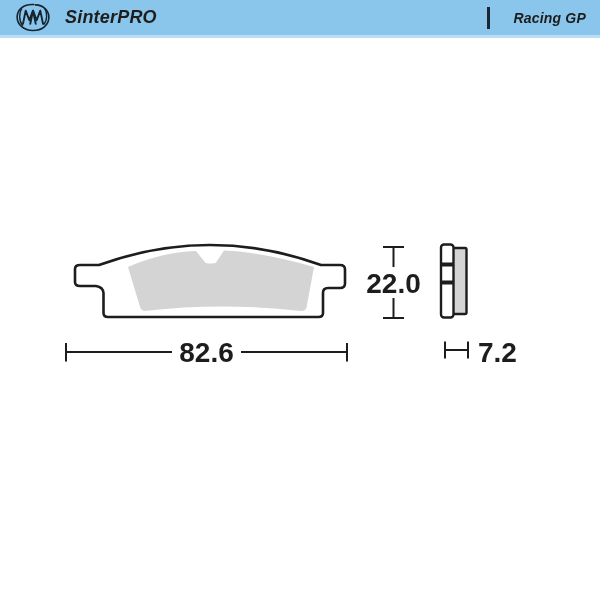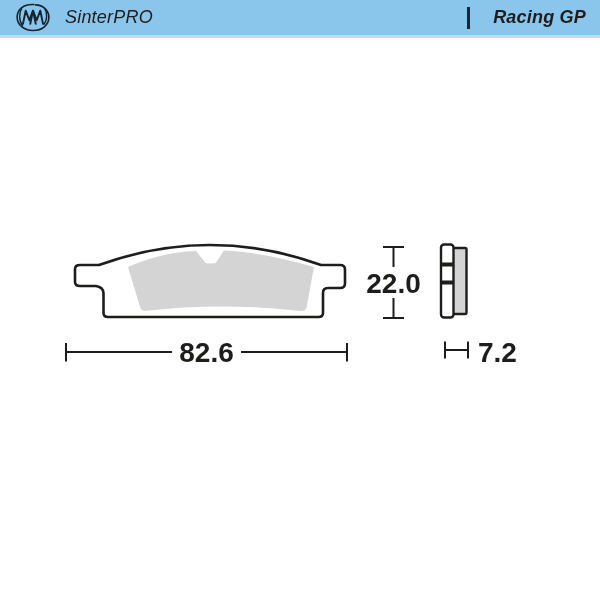--- a/index.html
+++ b/index.html
@@ -18,37 +18,37 @@
     display:flex;align-items:center;
   }
   .logo{
     margin-left:13px;
     width:40px;height:31px;
     flex:0 0 auto;
   }
   .brand-title{
     margin-left:12px;
     font-size:18px;
-    font-weight:normal;
+    font-weight:bold;
     font-style:italic;
     color:#1d1d1b;
     letter-spacing:0.2px;
   }
   .header-right{
     margin-left:auto;
     display:flex;align-items:center;
     margin-right:14px;
   }
   .header-divider{
     width:3px;height:22px;
     background:#1d2630;
     margin-right:23px;
   }
   .series-title{
-    font-size:18px;
+    font-size:14px;
     font-weight:bold;
     font-style:italic;
     color:#1d1d1b;
     letter-spacing:0.2px;
   }
   .drawing-svg{
     position:absolute;top:0;left:0;
     width:600px;height:600px;
   }
   .dim-text{

